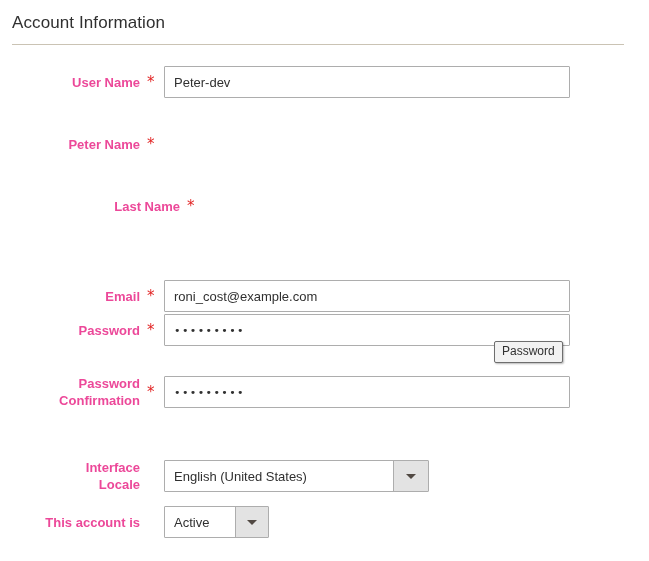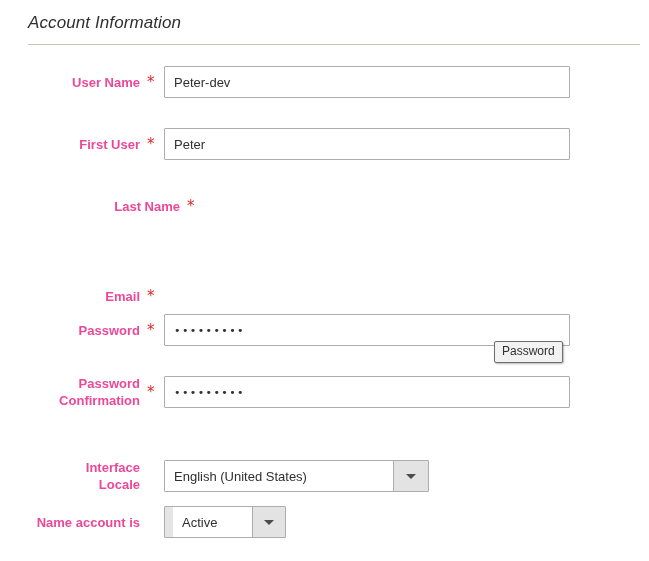--- a/index.html
+++ b/index.html
@@ -13,24 +13,23 @@
     height: 561px;
     position: relative;
     font-family: "Liberation Sans", sans-serif;
     overflow: hidden;
     -webkit-font-smoothing: antialiased;
   }
 
   
   .section-header {
     position: absolute;
-    left: 28px;
+    left: 12px;
     top: 12px;
     width: 612px;
-    font-style: italic;
   }
   .section-title {
     font-size: 17px;
     font-weight: 400;
     color: #303030;
     letter-spacing: 0.1px;
     line-height: 22px;
     margin: 0;
     padding: 0 0 10px 0;
     white-space: nowrap;
@@ -112,21 +111,21 @@
   .select-wrap {
     display: flex;
     align-items: stretch;
     height: 32px;
     border: 1px solid #adadad;
     border-radius: 1px;
     background: #e5e5e5;
     overflow: hidden;
   }
   .select-wrap.locale { width: 265px; }
-  .select-wrap.status { width: 122px; padding-left: 8px; }
+  .select-wrap.status { width: 105px; }
   .select-value {
     flex: 1 1 auto;
     display: flex;
     align-items: center;
     padding: 0 9px;
     font-size: 13px;
     color: #303030;
     white-space: nowrap;
     background: #ffffff;
   }
@@ -177,35 +176,35 @@
 
   <div class="field-row" style="top:66px;">
     <div class="field-label">User Name</div>
     <div class="field-required">*</div>
     <div class="field-control">
       <input class="text-input" type="text" value="Peter-dev" style="">
     </div>
   </div>
 
   <div class="field-row" style="top:128px;">
-    <div class="field-label">First User</div>
-    <div class="field-required">*</div>
-    <div class="field-control">
-      <input class="text-input" type="text" value="Peter" style="">
-    </div>
+    <div class="field-label">Peter Name</div>
+    <div class="field-required">*</div>
   </div>
 
   <div class="field-row" style="top:190px;margin-left:40px;">
     <div class="field-label">Last Name</div>
     <div class="field-required">*</div>
   </div>
 
   <div class="field-row" style="top:252px;margin-top:28px;">
     <div class="field-label">Email</div>
     <div class="field-required">*</div>
+    <div class="field-control">
+      <input class="text-input" type="text" value="roni_cost@example.com" style="">
+    </div>
   </div>
 
   <div class="field-row" style="top:314px;">
     <div class="field-label">Password</div>
     <div class="field-required">*</div>
     <div class="field-control">
       <input class="text-input pw" type="text" value="•••••••••" style="">
     </div>
   </div>
 
@@ -225,21 +224,21 @@
       <div class="select-wrap locale">
         <div class="select-value">English (United States)</div>
         <div class="select-arrow-btn">
           <span class="caret"></span>
         </div>
       </div>
     </div>
   </div>
 
   <div class="field-row" style="top:506px;">
-    <div class="field-label">Name account is</div>
+    <div class="field-label">This account is</div>
     <div class="field-control">
       <div class="select-wrap status">
         <div class="select-value">Active</div>
         <div class="select-arrow-btn">
           <span class="caret"></span>
         </div>
       </div>
     </div>
   </div>
 

